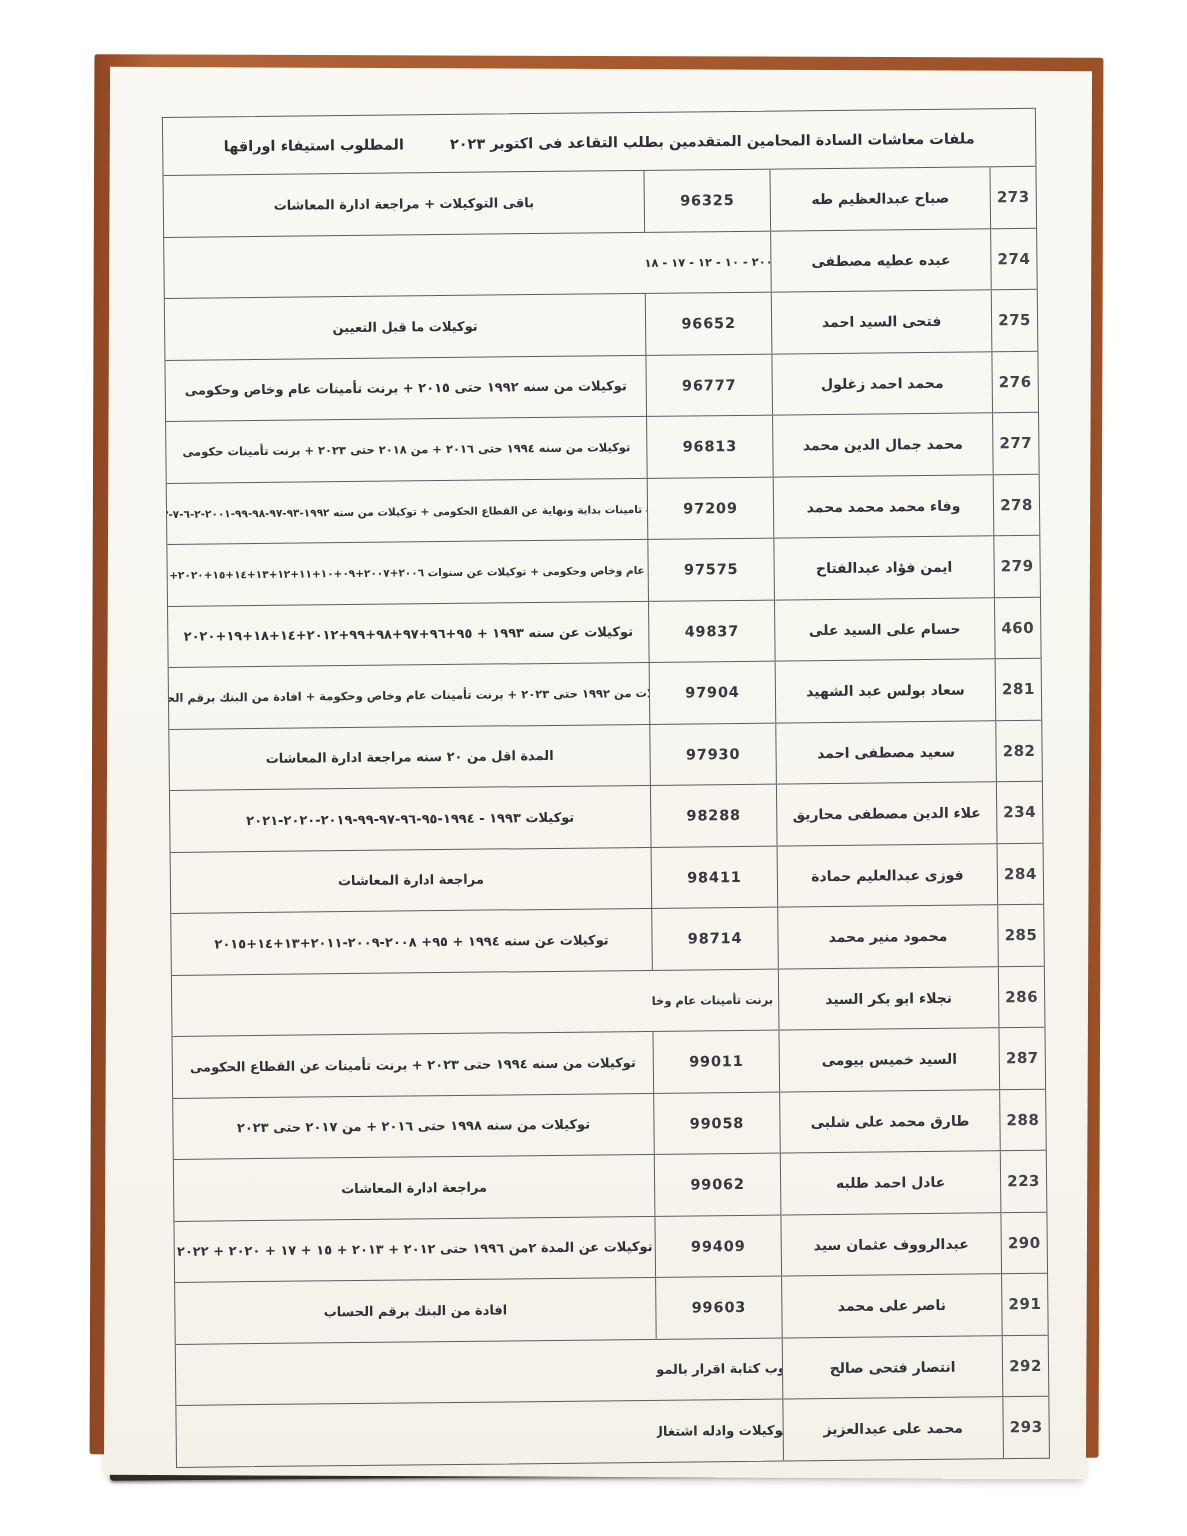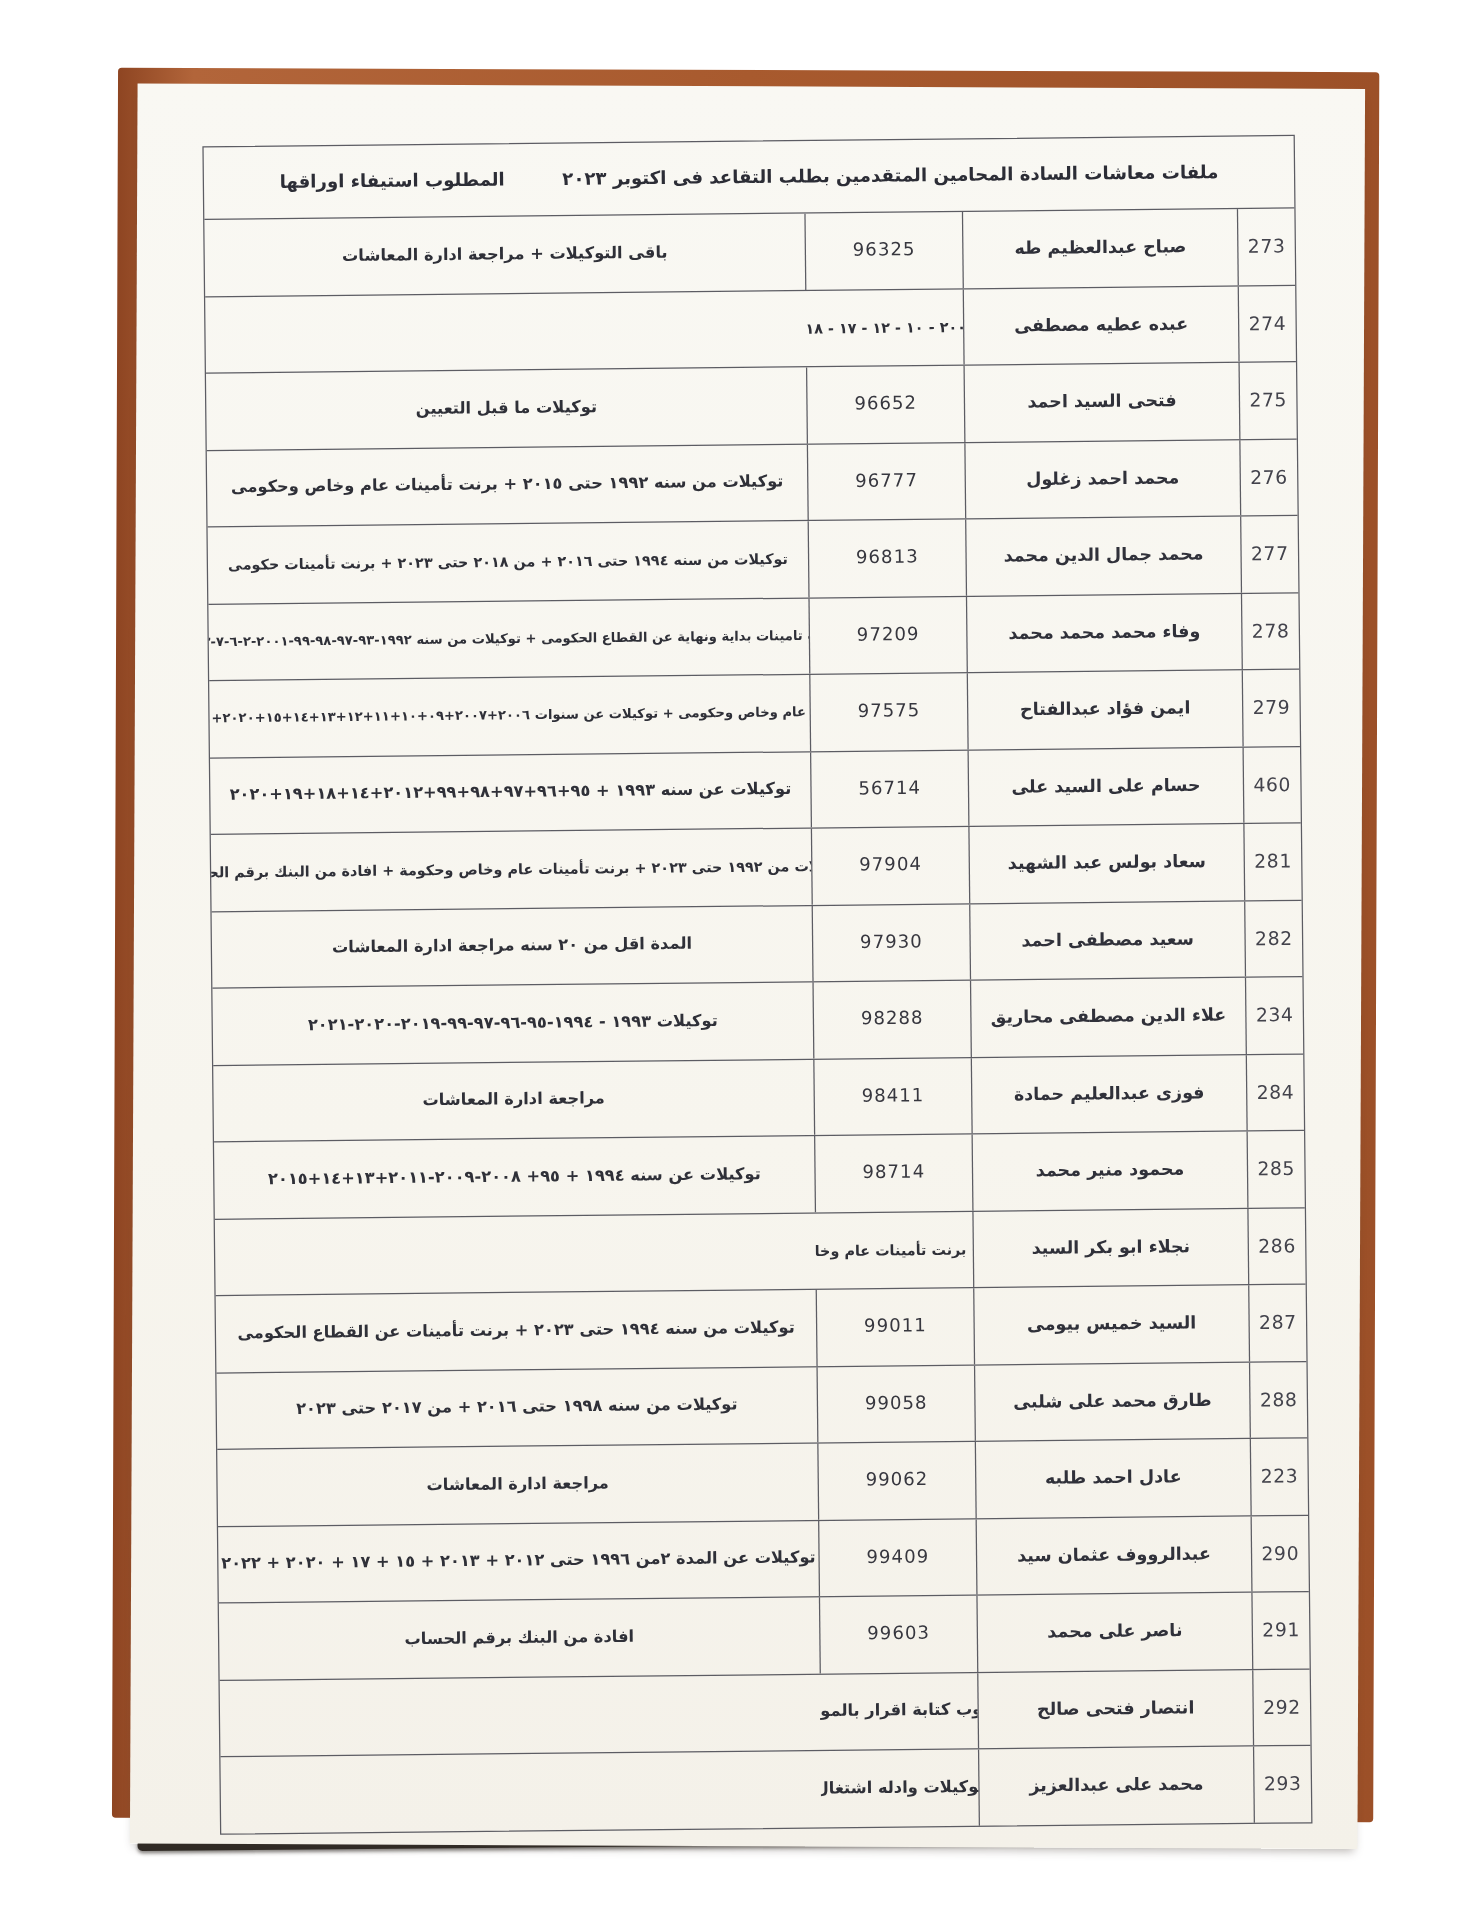--- a/index.html
+++ b/index.html
@@ -42,23 +42,23 @@
   }
   .row{
     display:grid;grid-template-columns:46px 220px 126px 480px;
     direction:rtl;height:60.5px;border-top:1px solid #5c5c63;
   }
   .cell{
     display:flex;align-items:center;justify-content:center;
     overflow:hidden;white-space:nowrap;
   }
   .cell.no,.cell.name,.cell.file{border-inline-end:1px solid #5c5c63;}
-  .cell.no{font-size:15px;font-weight:400;color:#43434c;letter-spacing:.5px;}
+  .cell.no{font-size:15px;font-weight:700;color:#43434c;letter-spacing:.5px;}
   .cell.name{font-size:14px;font-weight:600;color:#30313a;}
-  .cell.file{font-size:14.5px;font-weight:400;color:#37373f;letter-spacing:.8px;}
+  .cell.file{font-size:14.5px;font-weight:700;color:#37373f;letter-spacing:.8px;}
   .cell.note{font-size:13px;font-weight:600;color:#2f3038;padding:0 6px;}
   .cell.note.mid{font-size:11.5px;}
   .cell.note.small{font-size:10.5px;}
 </style>
 </head>
 <body>
 
 <div class="scene">
   <div class="cover"></div>
   <div class="bottom-shadow"></div>
@@ -107,21 +107,21 @@
             </div>
             <div class="row">
               <div class="cell no">279</div>
               <div class="cell name">ايمن فؤاد عبدالفتاح</div>
               <div class="cell file">97575</div>
               <div class="cell note small">برنت تامينات عام وخاص وحكومى + توكيلات عن سنوات ٢٠٠٦+٢٠٠٧+٠٩+١٠+١١+١٢+١٣+١٤+١٥+٢٠٢٠+٢١+٢٢+٢٠٢٣</div>
             </div>
             <div class="row">
               <div class="cell no">460</div>
               <div class="cell name">حسام على السيد على</div>
-              <div class="cell file">56714</div>
+              <div class="cell file">49837</div>
               <div class="cell note">توكيلات عن سنه ١٩٩٣ + ٩٥+٩٦+٩٧+٩٨+٩٩+٢٠١٢+١٤+١٨+١٩+٢٠٢٠</div>
             </div>
             <div class="row">
               <div class="cell no">281</div>
               <div class="cell name">سعاد بولس عبد الشهيد</div>
               <div class="cell file">97904</div>
               <div class="cell note mid">توكيلات من ١٩٩٢ حتى ٢٠٢٣ + برنت تأمينات عام وخاص وحكومة + افادة من البنك برقم الحساب</div>
             </div>
             <div class="row">
               <div class="cell no">282</div>

